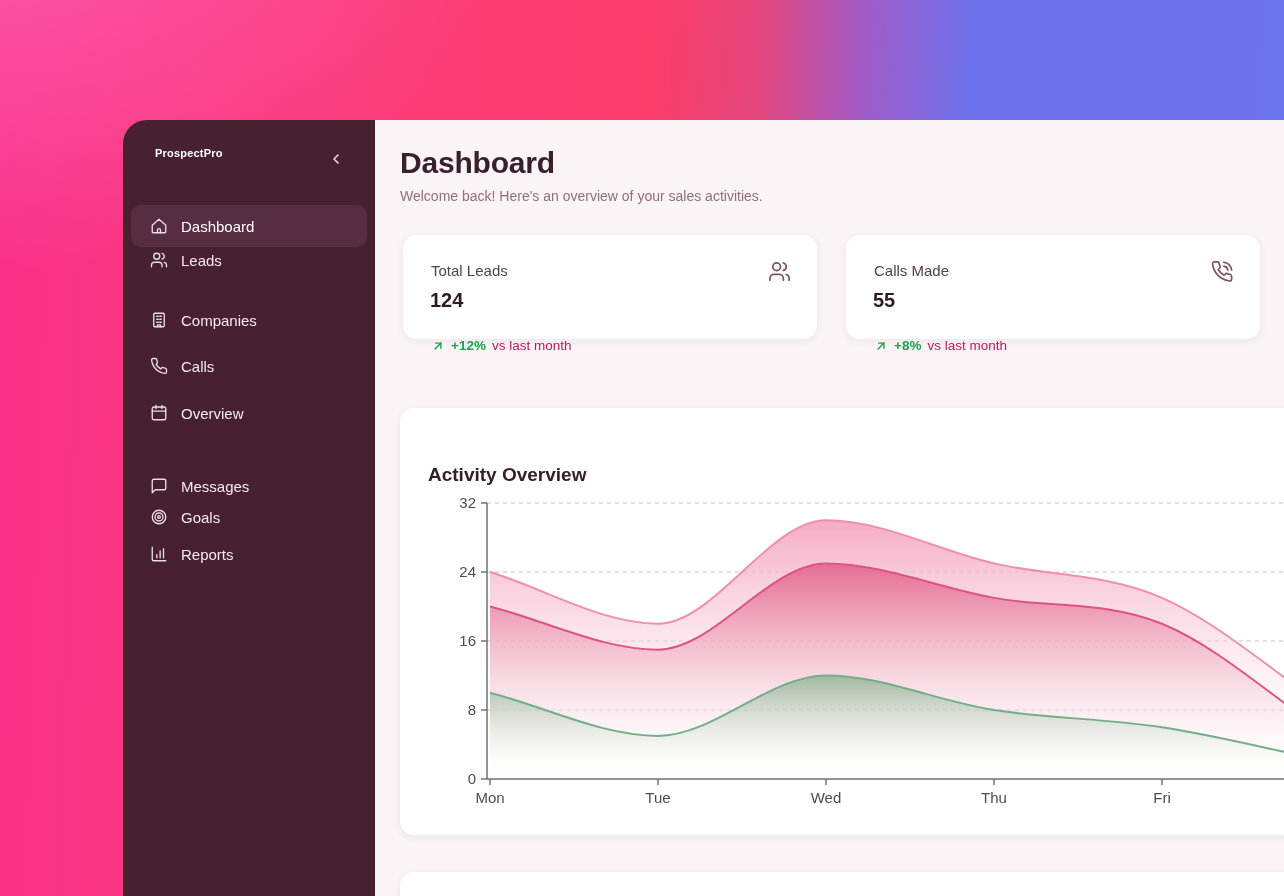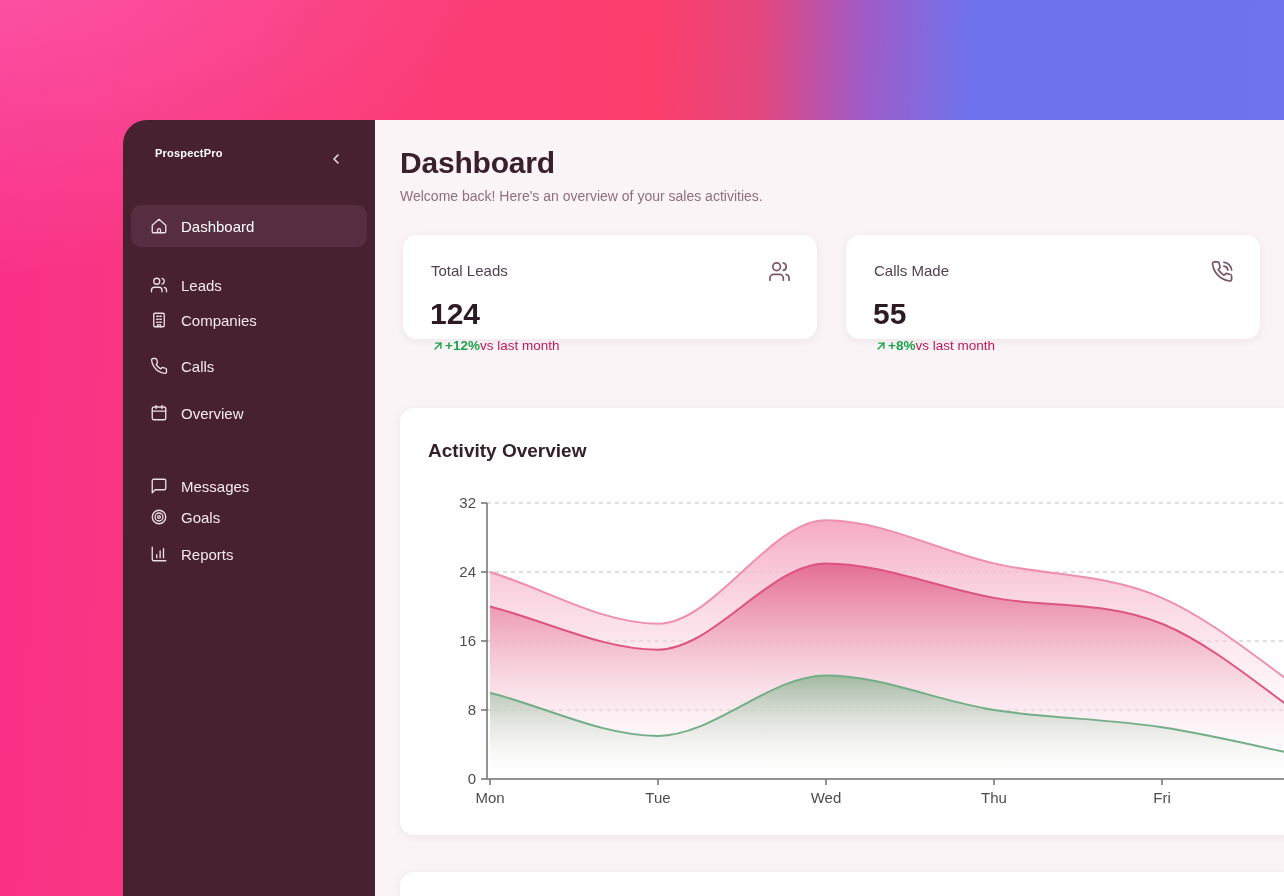--- a/index.html
+++ b/index.html
@@ -21,28 +21,28 @@
   .nav-item.active{background:#572e41;color:#ffffff;}
   .nav-item .ic{display:flex;align-items:center;color:#eadde4;}
   
   .page-title{left:400px;top:146px;font-size:30px;font-weight:700;color:#3a1f2d;letter-spacing:-.2px;}
   .page-subtitle{left:400px;top:188px;font-size:14px;color:#8f6e7e;}
   
   .card{background:#ffffff;border-radius:14px;box-shadow:0 2px 8px rgba(90,45,65,.07);}
   .stat-card{top:235px;width:414px;height:104px;text-decoration:underline;}
   .stat-label{left:28px;top:27px;font-size:15px;color:#54404c;position:absolute;}
   .stat-icon{right:26px;top:25px;position:absolute;color:#7d5468;}
-  .stat-value{left:27px;top:62px;font-size:30px;font-weight:700;color:#2c1a26;position:absolute;}
-  .stat-trend{left:28px;top:103px;position:absolute;display:flex;align-items:center;font-size:13.5px;}
+  .stat-value{left:27px;top:54px;font-size:20px;font-weight:700;color:#2c1a26;position:absolute;}
+  .stat-trend{left:28px;top:103px;position:absolute;display:flex;align-items:center;gap:6px;font-size:13.5px;}
   .trend-pct{color:#1da24c;font-weight:600;}
   .trend-suffix{color:#be185d;}
   .trend-arrow{color:#1da24c;display:flex;}
   
   .chart-card{left:400px;top:408px;width:900px;height:427px;}
-  .chart-title{left:428px;top:440px;font-size:19px;font-weight:700;color:#34202c;}
+  .chart-title{left:428px;top:464px;font-size:19px;font-weight:700;color:#34202c;}
   #chart{left:400px;top:408px;width:900px;height:427px;}
   #chart text{font-family:"Liberation Sans",sans-serif;}
   
   .bottom-card{left:400px;top:872px;width:900px;height:60px;}
 </style>
 </head>
 <body>
 
 <div class="abs window-sidebar"></div>
 <div class="abs window-main"></div>
@@ -58,21 +58,21 @@
 
 <div class="abs nav-item active" style="top:205px">
   <span class="ic">
       <svg width="18" height="18" viewBox="0 0 24 24" fill="none" stroke="currentColor" stroke-width="1.8" stroke-linecap="round" stroke-linejoin="round">
         <path d="M3 11l9-8 9 8v8.5A1.5 1.5 0 0 1 19.5 21h-15A1.5 1.5 0 0 1 3 19.5z"></path>
         <path d="M10 21v-3.5a2 2 0 0 1 4 0V21"></path>
       </svg>
     </span>
   <span>Dashboard</span>
 </div>
-<div class="abs nav-item" style="top:264px">
+<div class="abs nav-item" style="top:239px">
   <span class="ic">
       <svg width="18" height="18" viewBox="0 0 24 24" fill="none" stroke="currentColor" stroke-width="1.8" stroke-linecap="round" stroke-linejoin="round">
         <circle cx="9" cy="7" r="4"></circle>
         <path d="M2 21v-2a4 4 0 0 1 4-4h6a4 4 0 0 1 4 4v2"></path>
         <path d="M16 3.13a4 4 0 0 1 0 7.75"></path>
         <path d="M22 21v-2a4 4 0 0 0-3-3.87"></path>
       </svg>
     </span>
   <span>Leads</span>
 </div>

